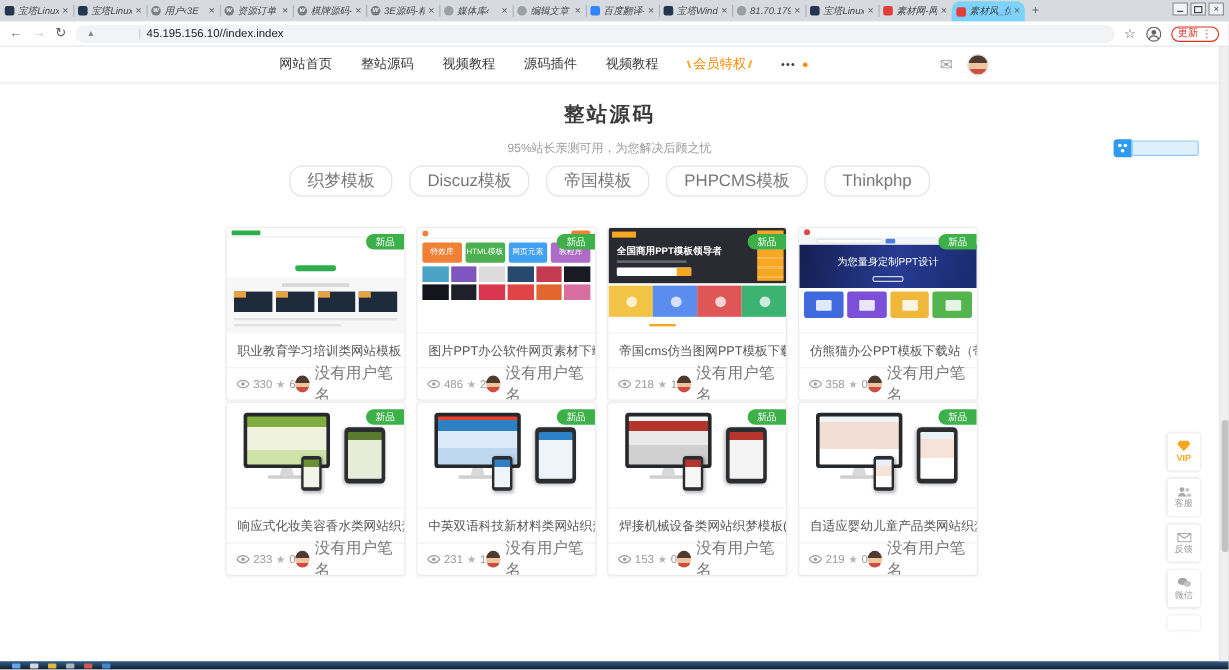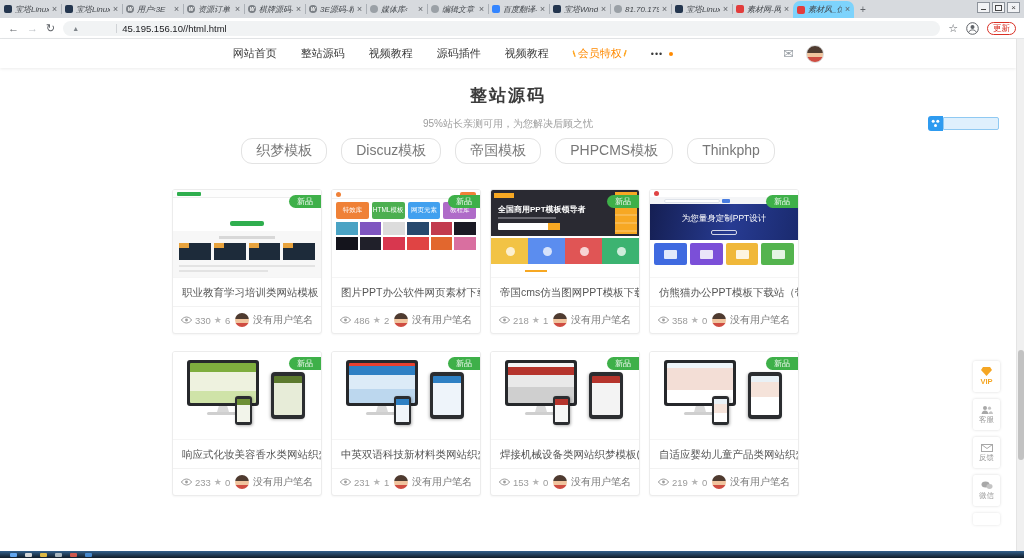--- a/index.html
+++ b/index.html
@@ -28,21 +28,21 @@
   .wb-close::after { content:"×"; font-size:8px; color:#444; line-height:1; }
 
   #addressbar { position:absolute; left:0; top:18px; width:1024px; height:21px; background:#fff; border-bottom:1px solid #e4e6e8; display:flex; align-items:center; padding:0 8px; gap:8px; }
   .navbtn { font-size:11px; color:#5f6368; line-height:1; }
   .navbtn.disabled { color:#bdc1c6; }
   #omnibox { flex:1; height:15px; background:#f1f3f4; border-radius:8px; display:flex; align-items:center; padding:0 9px; gap:5px; font-size:9.5px; color:#202124; }
   #omni-warn { color:#80868b; font-size:7px; }
   #omni-sec { color:#80868b; font-size:9px;margin-top:40px; }
   .omni-sep { width:1px; height:9px; background:#d0d3d6; }
   #bookmark-star { font-size:11px; color:#5f6368; }
-  #update-pill { height:13px; border:1px solid #d93025; border-radius:7px; color:#d93025; font-size:8.5px; display:flex; align-items:center; gap:3px; padding:0 5px;flex-direction:column; }
+  #update-pill { height:13px; border:1px solid #d93025; border-radius:7px; color:#d93025; font-size:8.5px; display:flex; align-items:center; gap:3px; padding:0 5px; }
 
   
   #siteheader { position:absolute; left:0; top:39px; width:1016px; height:29px; background:#fff; box-shadow:0 1px 3px rgba(0,0,0,.08); display:flex; align-items:center; justify-content:center; z-index:6; }
   #mainnav { display:flex; align-items:center; gap:24px; margin-right:110px; }
   .nav-item { font-size:11px; color:#3a3a3a; white-space:nowrap; }
   .nav-vip { color:#ff8a00; display:flex; align-items:center; gap:2px; }
   .deco { width:3px; height:7px; border-left:2px solid #ffab2e; border-radius:2px; }
   .deco.l { transform:rotate(-18deg); } .deco.r { transform:rotate(18deg); }
   .nav-more { display:flex; align-items:center; gap:6px; color:#3a3a3a; font-size:9px; letter-spacing:1px; }
   .orange-dot { width:4px; height:4px; border-radius:50%; background:#ff8a00; }
@@ -54,29 +54,29 @@
   #page-subtitle { position:absolute; left:0; top:117px; width:1016px; text-align:center; font-size:10px; color:#9c9c9c; }
   #filters { position:absolute; left:0; top:138px; width:1016px; display:flex; justify-content:center; gap:14px; }
   .filter-pill { padding:3px 14px; border:1px solid #e3e3e3; border-radius:11px; font-size:14px; color:#777; background:#fff; }
 
   
   #widget { position:absolute; left:928px; top:116px; display:flex; align-items:center; z-index:8; }
   #widget-ic { width:15px; height:15px; background:#2e9bf0; border-radius:3px 0 0 3px; display:flex; align-items:center; justify-content:center; }
   #widget-bar { width:56px; height:13px; background:#dff0fd; border:1px solid #8fc9f2; border-radius:0 2px 2px 0; }
 
   
-  #grid { position:absolute; left:172px; top:189px; display:grid; grid-template-columns:repeat(4,150px); gap:17px 9px; }
+  #grid { position:absolute; left:188px; top:189px; display:grid; grid-template-columns:repeat(4,150px); gap:1px 9px; }
   .card { background:#fff; border:1px solid #ececec; border-radius:3px; overflow:hidden; box-shadow:0 1px 2px rgba(0,0,0,.04); }
   .th { position:relative; height:88px; overflow:hidden; background:#fff; border-bottom:1px solid #f5f5f5; }
   .badge { position:absolute; top:5px; right:0; background:#3eb049; color:#fff; font-size:8px; line-height:13px; padding:0 8px; border-radius:8px 0 0 8px; z-index:5; }
   .card-title { height:28px; padding:8px 9px 0; font-size:10.5px; color:#555; white-space:nowrap; overflow:hidden; }
   .card-foot { height:27px; border-top:1px solid #f2f2f2; display:flex; align-items:center; justify-content:space-between; padding:0 8px; }
   .stats { display:flex; align-items:center; gap:3px; font-size:9.5px; color:#9b9b9b; }
   .stat-star { color:#b5b5b5; font-size:9px; }
-  .who { display:flex; align-items:center; gap:4px; font-size:10px; color:#777; }
+  .who { display:flex; align-items:center; gap:4px; font-size:13px; color:#777; }
   .mini-av { width:14px; height:14px; border-radius:50%; background:linear-gradient(180deg,#4f3b30 0 42%,#f0c49e 42% 70%,#cf4c41 70%); }
 
   
   .t1-top { position:absolute; left:0; top:0; right:0; height:8px; background:#fdfdfd; border-bottom:1px solid #eee; }
   .t1-logo { position:absolute; left:4px; top:2px; width:24px; height:4px; background:#2fae4e; border-radius:1px; }
   .t1-ban { position:absolute; left:0; top:8px; right:0; height:33px; background:#16241b; color:#3bd566; font-size:8.5px; font-weight:bold; text-align:center; padding-top:7px; }
   .t1-btn { position:absolute; left:50%; top:31px; width:34px; height:5px; margin-left:-17px; background:#2fae4e; border-radius:2px; }
   .t1-body { position:absolute; left:0; top:41px; right:0; bottom:0; background:#f7f7f7; }
   .t1-h { position:absolute; left:50%; top:46px; width:56px; height:3px; margin-left:-28px; background:#d8d8d8; }
   .t1-grid { position:absolute; left:6px; top:53px; right:6px; display:flex; gap:3px; }
@@ -233,21 +233,21 @@
   </div>
 
   <div id="addressbar">
     <span class="navbtn">←</span>
     <span class="navbtn disabled">→</span>
     <span class="navbtn">↻</span>
     <div id="omnibox">
       <span id="omni-warn">▲</span>
       <span id="omni-sec">不安全</span>
       <span class="omni-sep"></span>
-      <span>45.195.156.10//html.html</span>
+      <span>45.195.156.10//index.index</span>
     </div>
     <span id="bookmark-star">☆</span>
     <svg width="13" height="13" viewBox="0 0 13 13">
         <circle cx="6.5" cy="6.5" r="5.8" fill="none" stroke="#5f6368"></circle>
         <circle cx="6.5" cy="5" r="2" fill="#5f6368"></circle>
         <path d="M2.5 10.5c.8-1.8 2.3-2.6 4-2.6s3.2.8 4 2.6" fill="none" stroke="#5f6368"></path>
       </svg>
     <div id="update-pill">
       <span>更新</span>
       <span>⋮</span>

